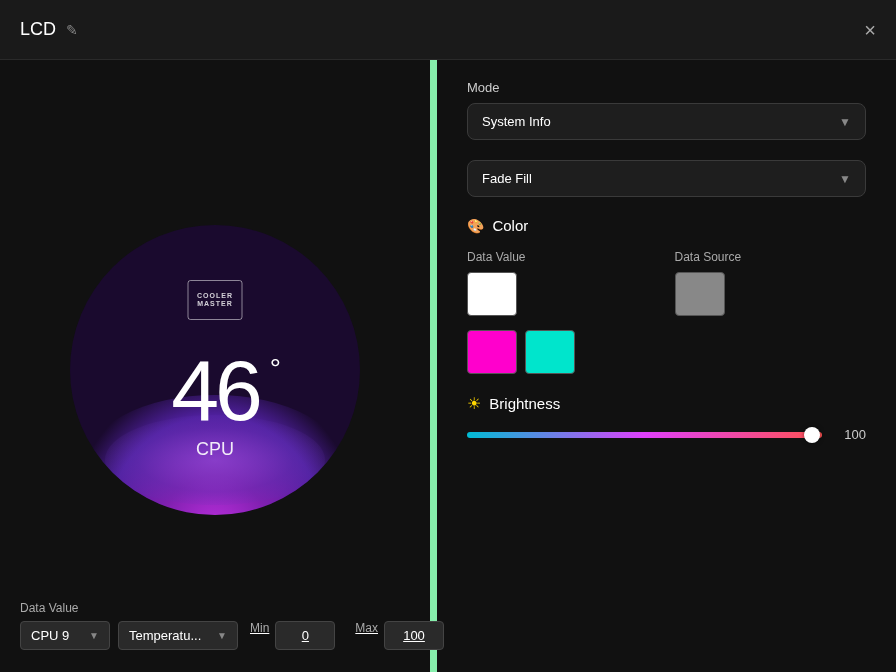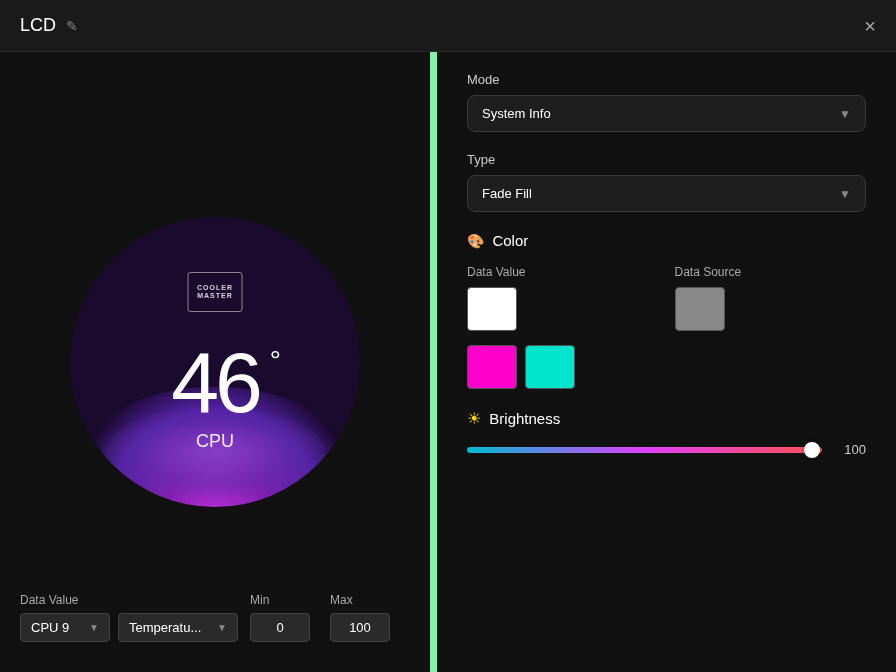--- a/index.html
+++ b/index.html
@@ -13,21 +13,21 @@
       position: relative;
     }
 
     
     .title-bar {
       display: flex;
       align-items: center;
       justify-content: space-between;
       padding: 10px 20px;
       background: #1a1a1a;
-      height: 52px;
+      height: 60px;
       border-bottom: 1px solid #2a2a2a;
     }
     .title-left {
       display: flex;
       align-items: center;
       gap: 10px;
     }
     .title-text {
       font-size: 18px;
       font-weight: 500;
@@ -194,22 +194,22 @@
       margin-left: auto;
     }
 
     .min-max-group {
       display: flex;
       gap: 20px;
       align-items: flex-end;
     }
     .min-max-item {
       display: flex;
-      flex-direction: column;
       gap: 6px;
+      text-decoration: underline;
     }
     .number-input {
       background: #2a2a2a;
       border: 1px solid #444;
       border-radius: 4px;
       color: #fff;
       font-size: 13px;
       padding: 6px 10px;
       width: 60px;
       text-align: center;
@@ -424,21 +424,20 @@
 
     <div class="setting-row">
       <div class="setting-label">Mode</div>
       <div class="full-dropdown">
         <span>System Info</span>
         <span class="dd-arrow">▼</span>
       </div>
     </div>
 
     <div class="setting-row">
-      <div class="setting-label">Type</div>
       <div class="full-dropdown">
         <span>Fade Fill</span>
         <span class="dd-arrow">▼</span>
       </div>
     </div>
 
     <div class="setting-row">
       <div class="color-section-title">
         <span class="color-icon">🎨</span>
         <span>Color</span>

